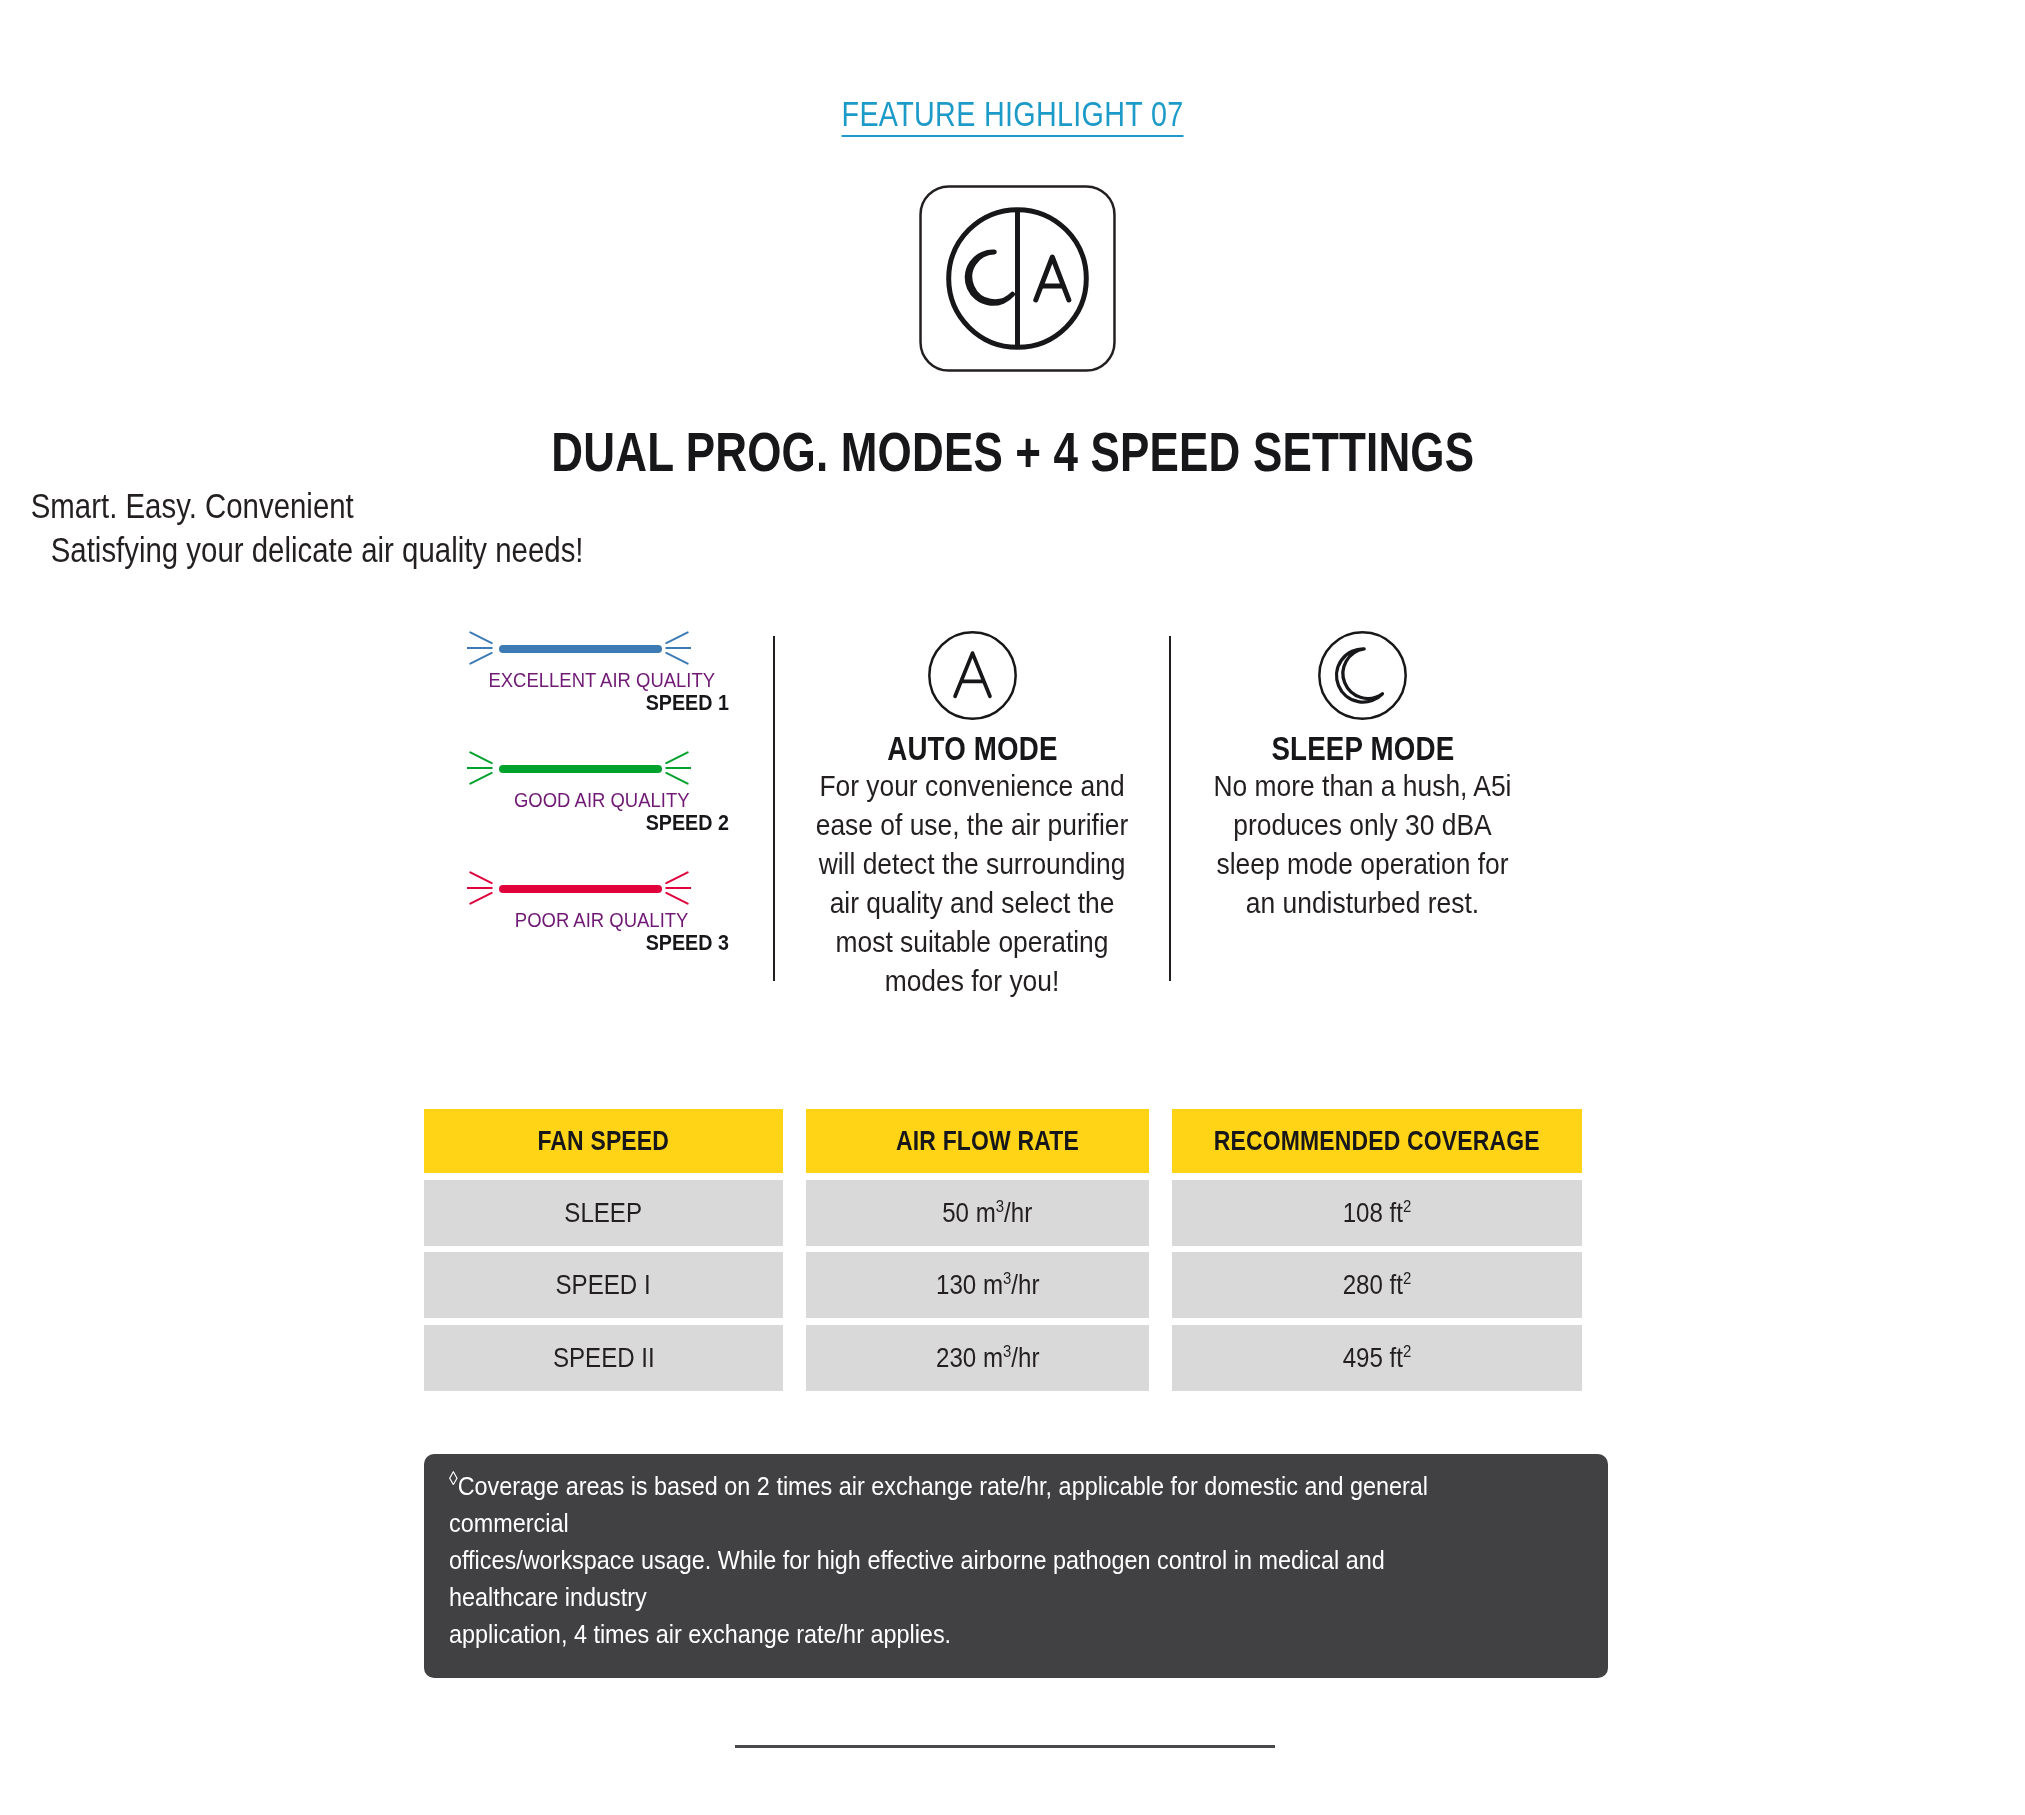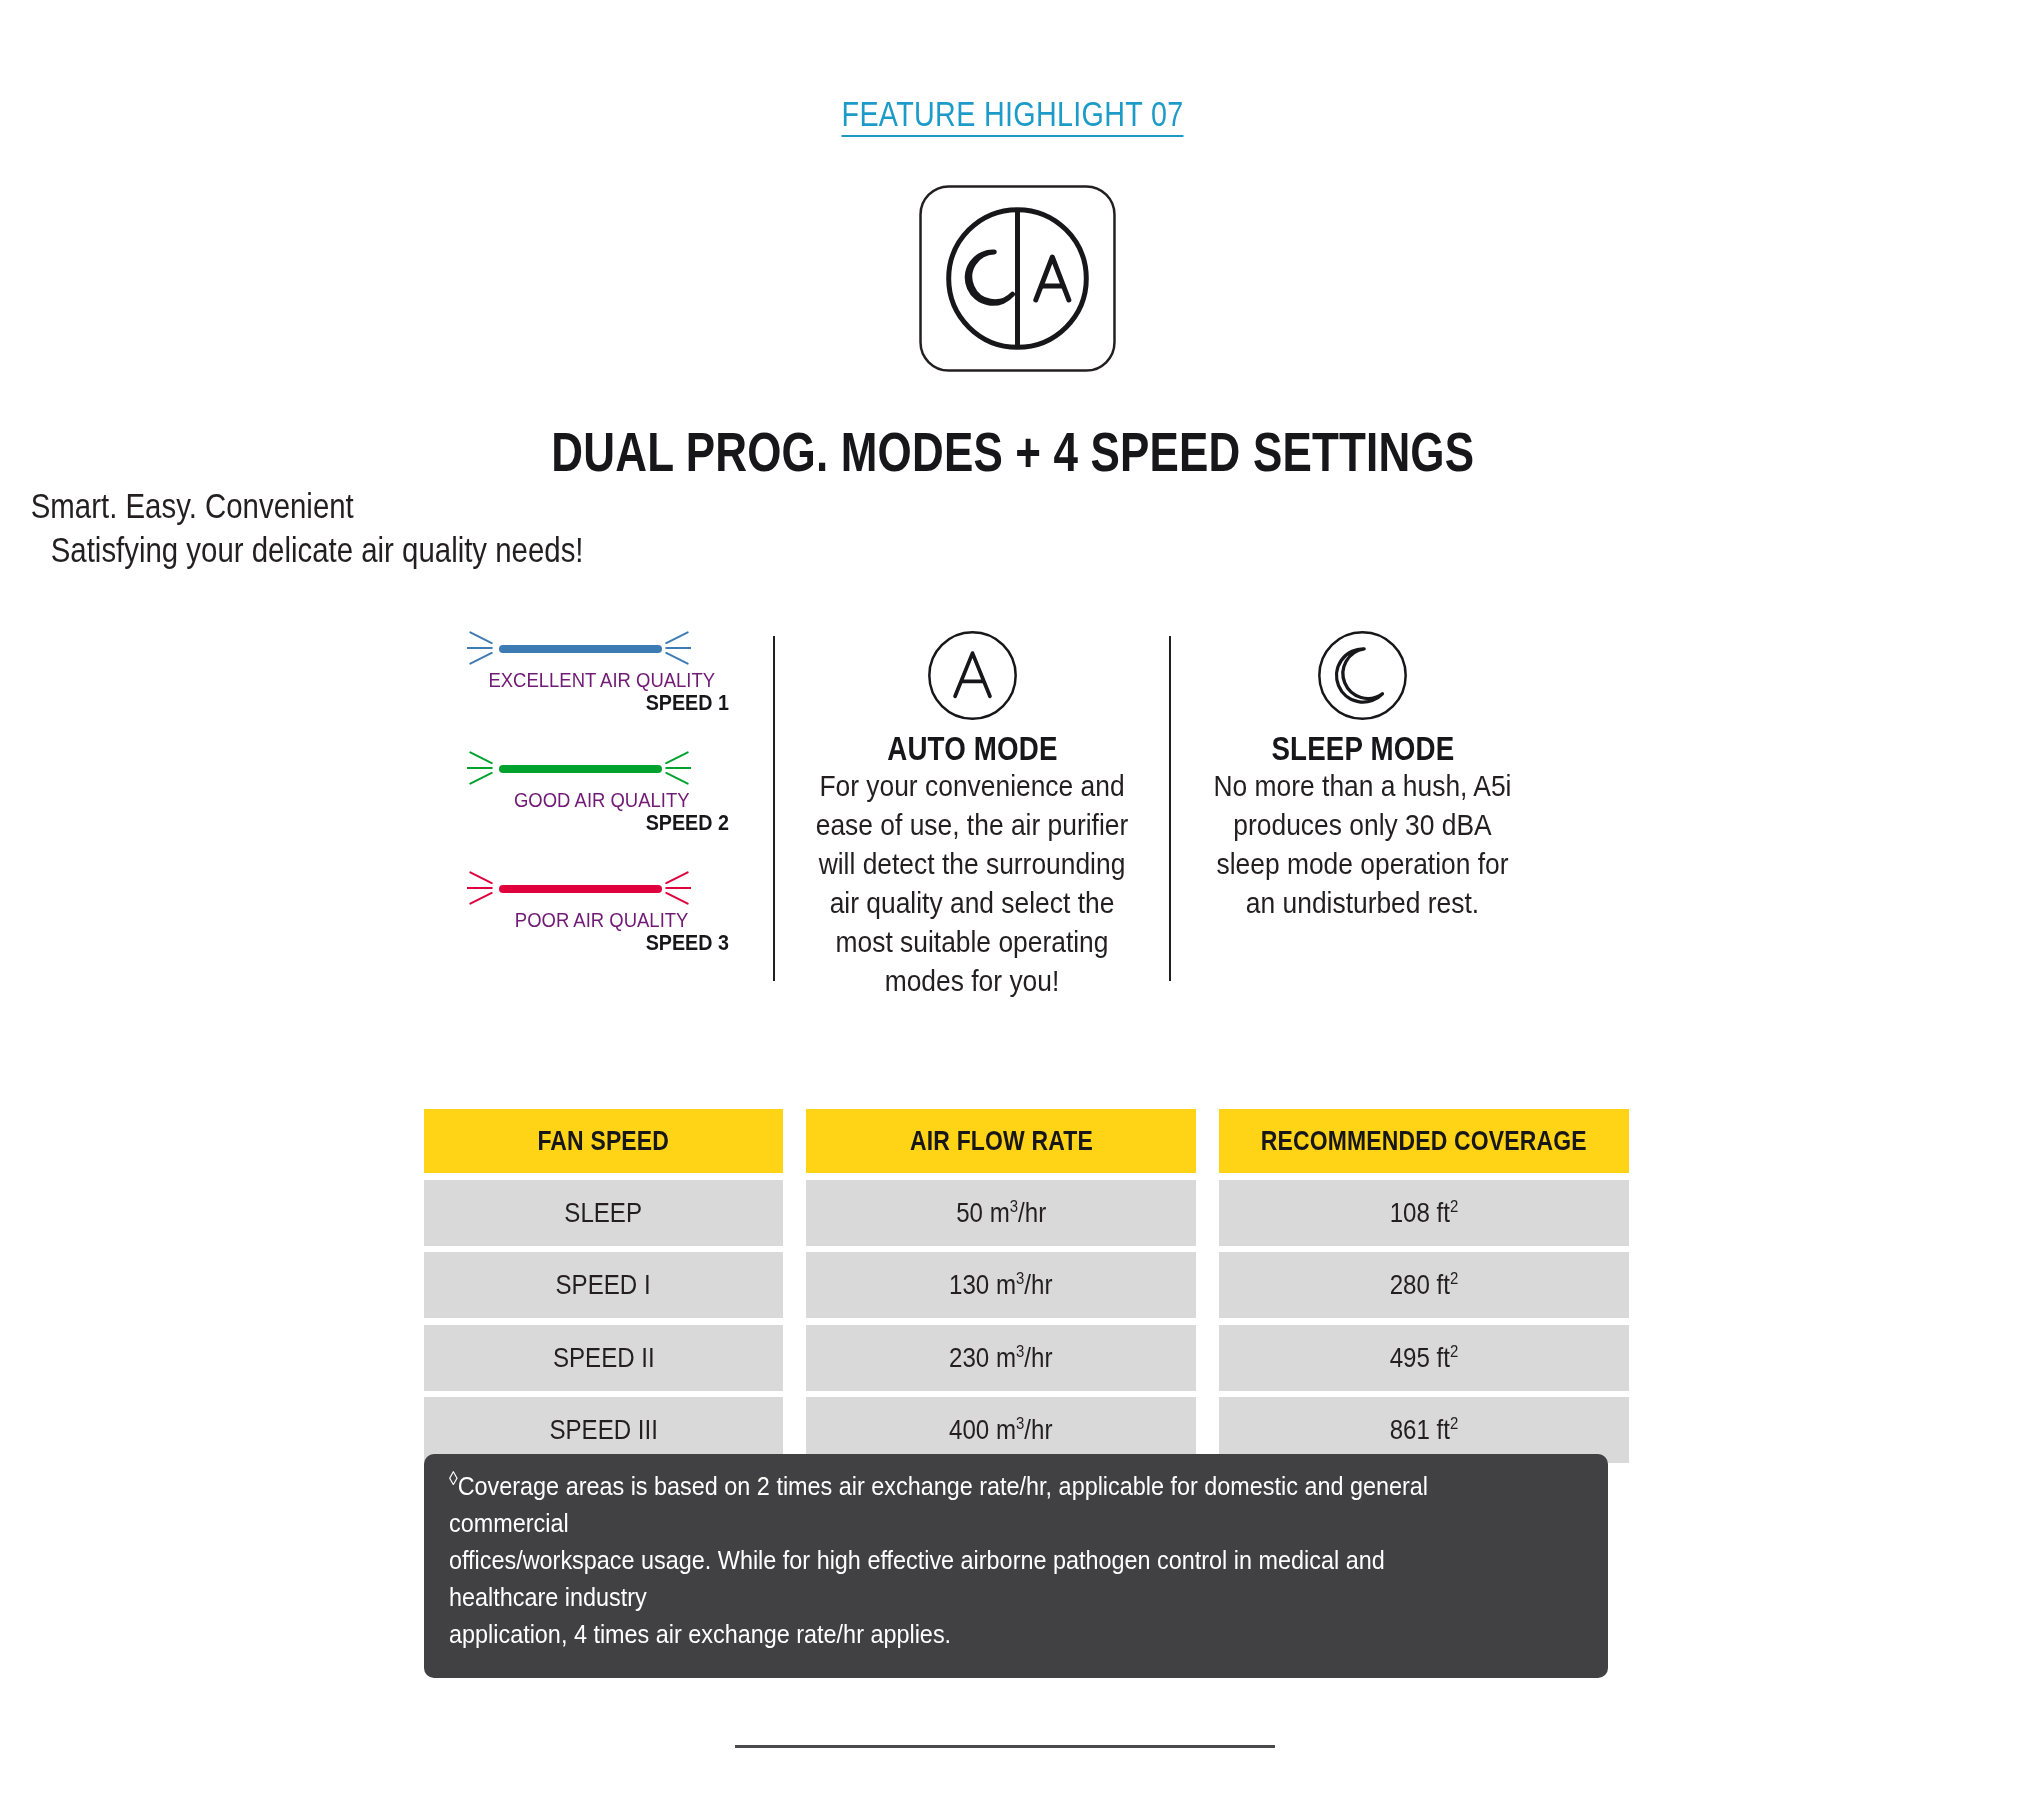--- a/index.html
+++ b/index.html
@@ -99,21 +99,21 @@
 
   
   .tbl{position:absolute;left:424px;top:1109px;width:1176px;}
   .trow{display:flex;gap:23px;margin-bottom:6.6px;}
   .tcell{
     flex:0 0 auto;
     display:flex;align-items:center;justify-content:center;
     text-align:center;
   }
   .c1{width:359px;}
-  .c2{width:390px;}
+  .c2{width:323px;padding-left:20px;}
   .c3{width:410px;}
   .thead .tcell{
     background:#ffd417;height:64px;
     font-size:28px;font-weight:700;color:#17171a;letter-spacing:0.2px;
   }
   .thead .tcell span{display:inline-block;transform:scaleX(.82);transform-origin:center;}
   .tbody .tcell{
     background:#d9d9d9;height:66px;
     font-size:27.4px;font-weight:400;color:#231f20;
   }
@@ -305,31 +305,20 @@
           <span>SPEED II</span>
         </div>
       <div class="tcell c2">
           <span><i style="font-style:normal">230 m</i><sup>3</sup><i style="font-style:normal">/hr</i></span>
         </div>
       <div class="tcell c3">
           <span><i style="font-style:normal">495 ft</i><sup>2</sup></span>
         </div>
     </div>
 
-    <div class="trow tbody">
-      <div class="tcell c1">
-          <span>SPEED III</span>
-        </div>
-      <div class="tcell c2">
-          <span><i style="font-style:normal">400 m</i><sup>3</sup><i style="font-style:normal">/hr</i></span>
-        </div>
-      <div class="tcell c3">
-          <span><i style="font-style:normal">861 ft</i><sup>2</sup></span>
-        </div>
-    </div>
 
   </div>
 
   <div class="note">
     <p>
         <span><sup>◊</sup><i style="font-style:normal">Coverage areas is based on 2 times air exchange rate/hr, applicable for domestic and general commercial</i></span>
       </p>
     <p>
         <span>offices/workspace usage. While for high effective airborne pathogen control in medical and healthcare industry</span>
       </p>

